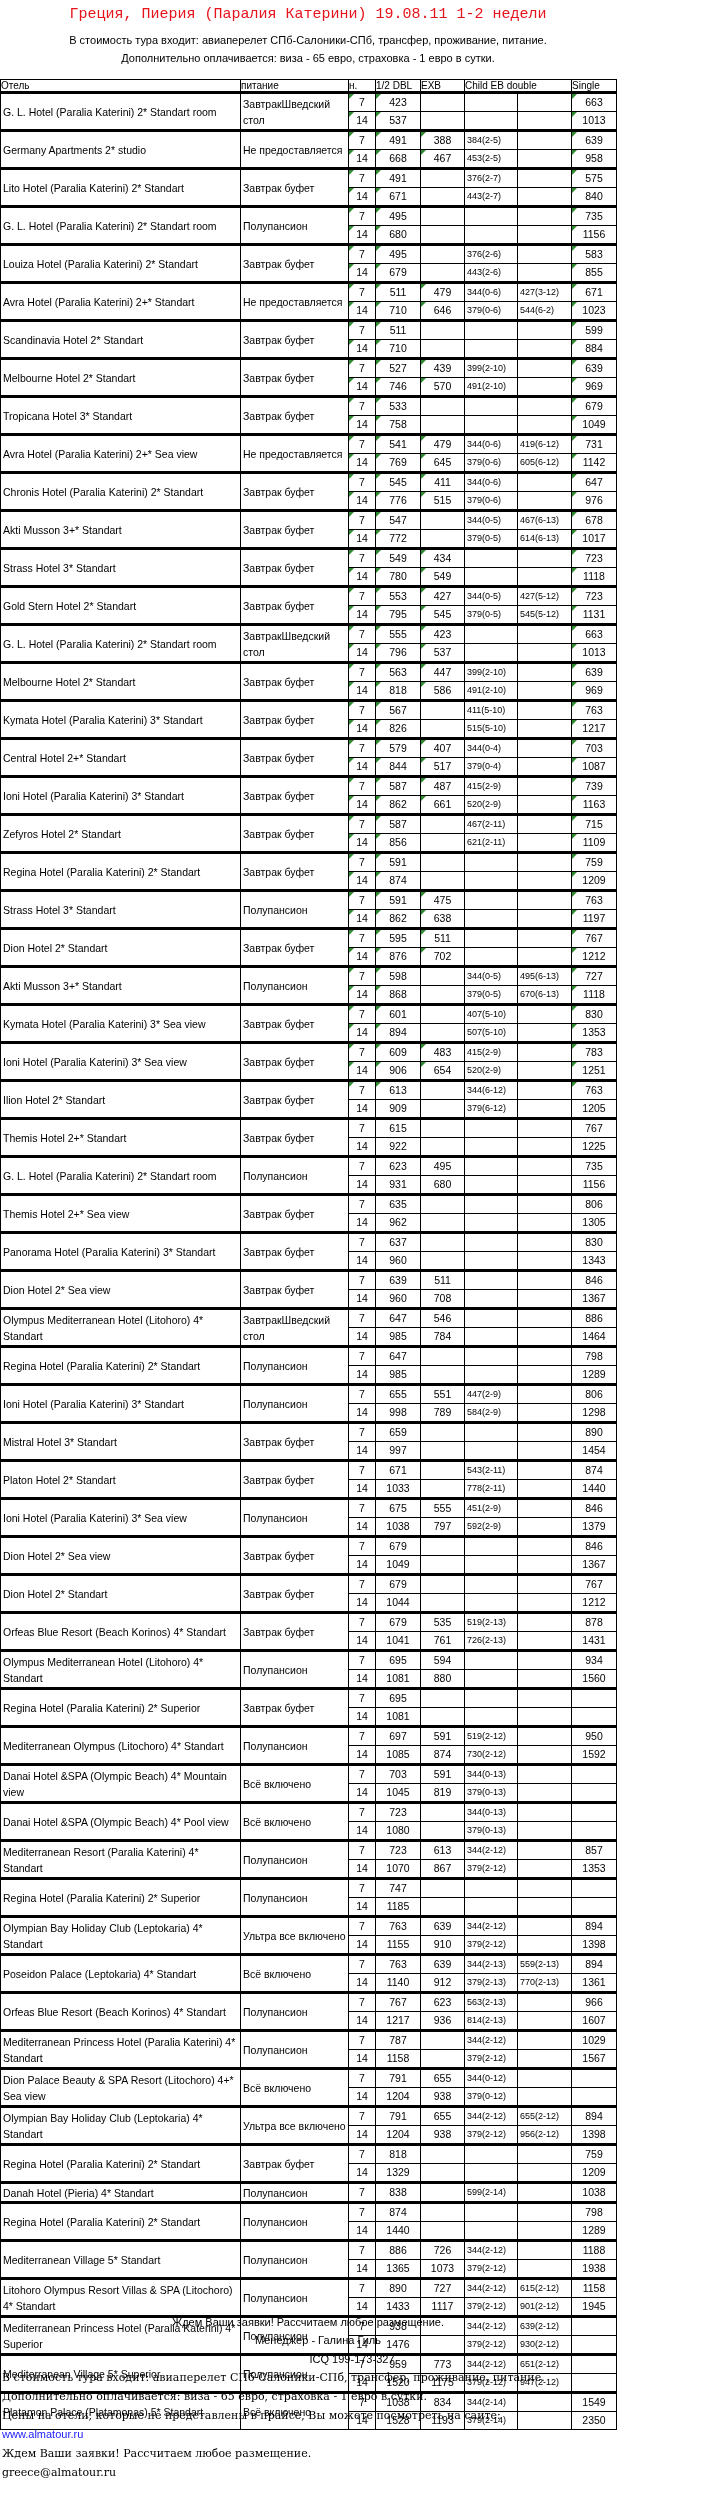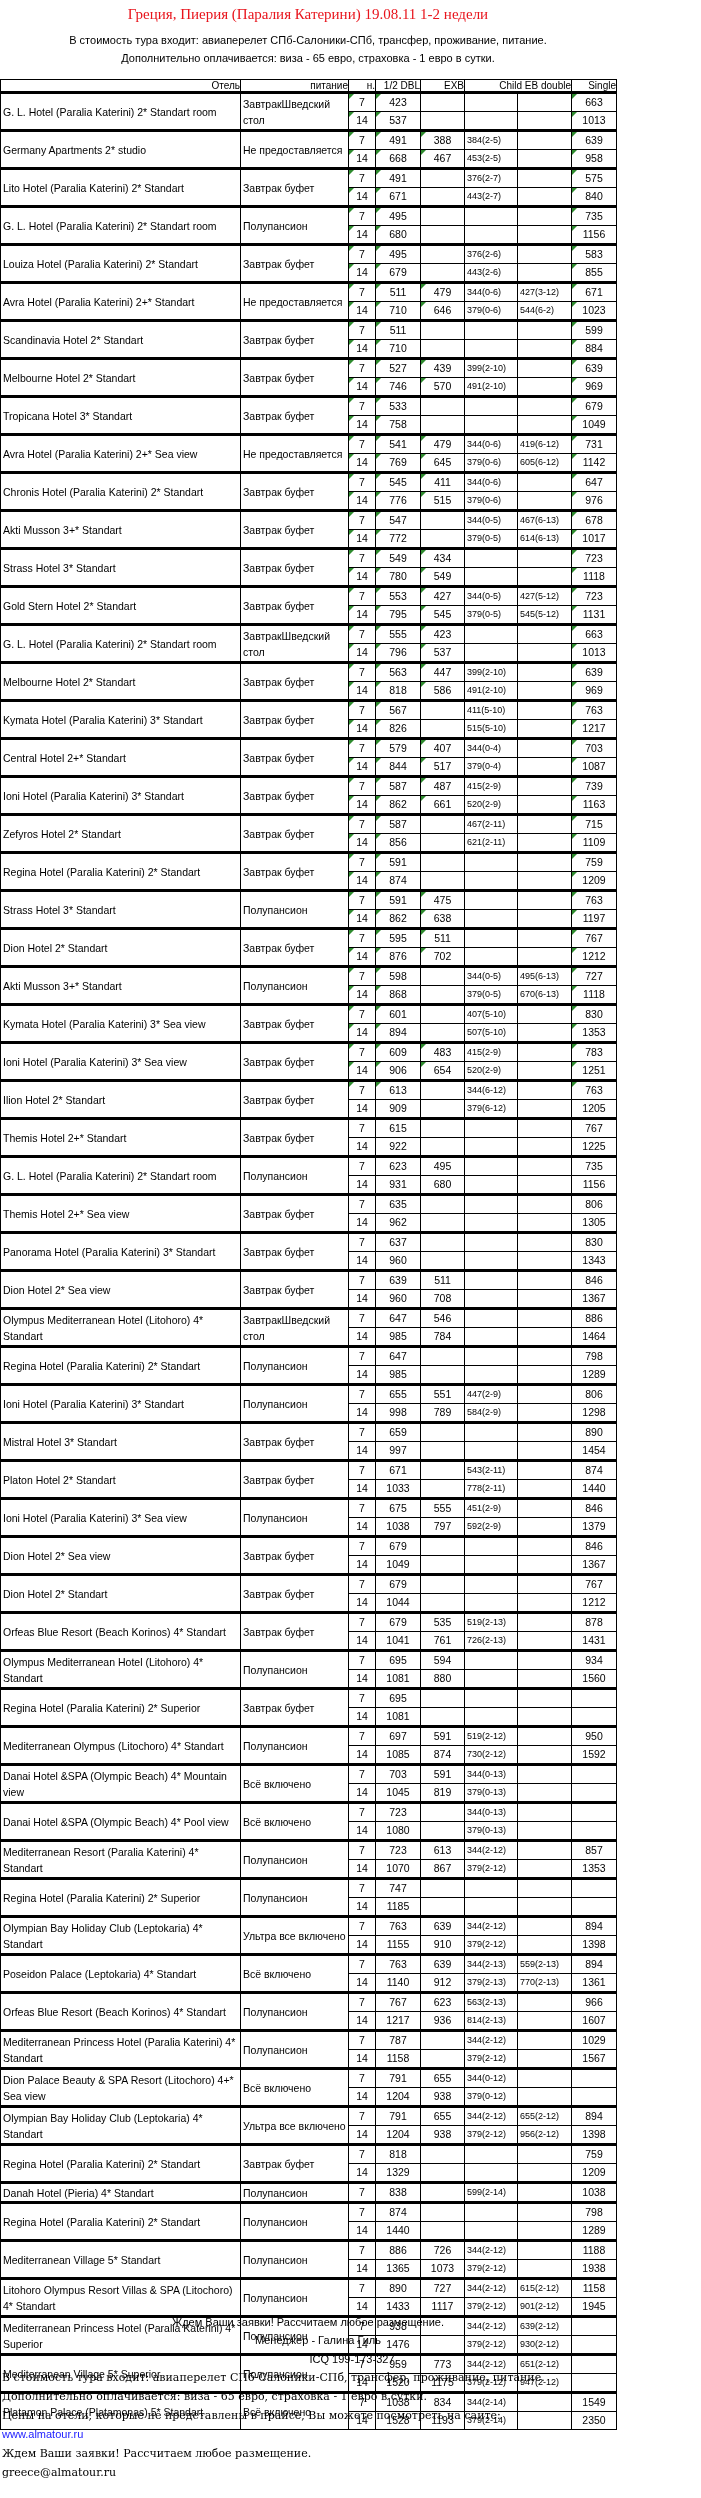--- a/index.html
+++ b/index.html
@@ -1,22 +1,22 @@
 <!DOCTYPE html>
 <html><head>
 <meta charset="utf-8">
 <style>
   html, body { margin: 0; padding: 0; background: #ffffff; }
   body { width: 701px; min-height: 2498px; position: relative; font-family: "Liberation Sans", sans-serif; color: #000; }
-  .title { position: absolute; top: 6px; left: 0; width: 616px; text-align: center; color: #e8141c; font-size: 15px; font-family: Liberation Serif, serif; }
+  .title { position: absolute; top: 6px; left: 0; width: 616px; text-align: center; color: #e8141c; font-size: 15px; font-family: Liberation Mono, monospace; }
   .sub { position: absolute; left: 0; width: 616px; text-align: center; font-size: 11px; }
   .sub1 { top: 34px; }
   .sub2 { top: 52px; }
   table.price { position: absolute; top: 79px; left: 0; border-collapse: collapse; table-layout: fixed; width: 617px; font-size: 10.5px; }
-  table.price th { font-weight: normal; border: 1px solid #000; height: 11px; padding: 0; font-size: 10px; text-align: right; line-height: 11px; }
+  table.price th { font-weight: normal; border: 1px solid #000; height: 11px; padding: 0; font-size: 10px; text-align: left; line-height: 11px; }
   table.price td { border: 1px solid #000; padding: 0 2px; height: 17px; line-height: 17px; position: relative; white-space: nowrap; overflow: hidden; }
   table.price td.hotel { white-space: normal; line-height: 16px; padding-left: 2px; }
   table.price td.meal { white-space: normal; line-height: 16px; }
   table.price td.num { text-align: center; }
   table.price td.child { font-size: 9px; text-align: left; padding-left: 2px; }
   table.price tr.group-start td { border-top: 3px solid #000; }
   td.mark::before { content: ""; position: absolute; left: 0; top: 0; width: 0; height: 0; border-top: 5px solid #2e8b2e; border-right: 5px solid transparent; }
   .footer { position: absolute; left: 0; width: 616px; text-align: center; font-size: 11px; }
   .f1 { top: 2316px; }
   .f2 { top: 2334px; margin-left: 10px; }

